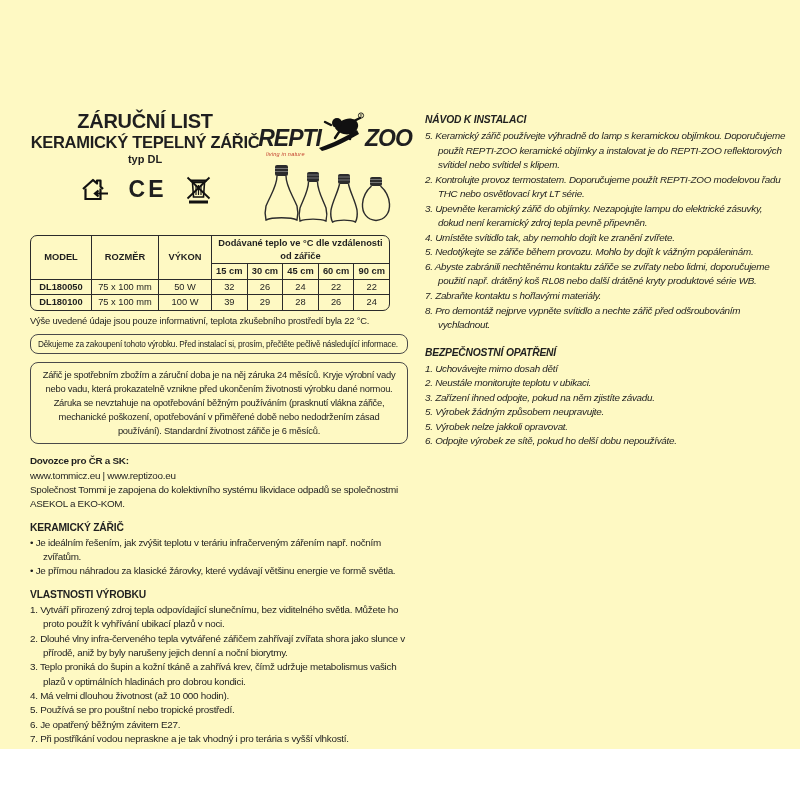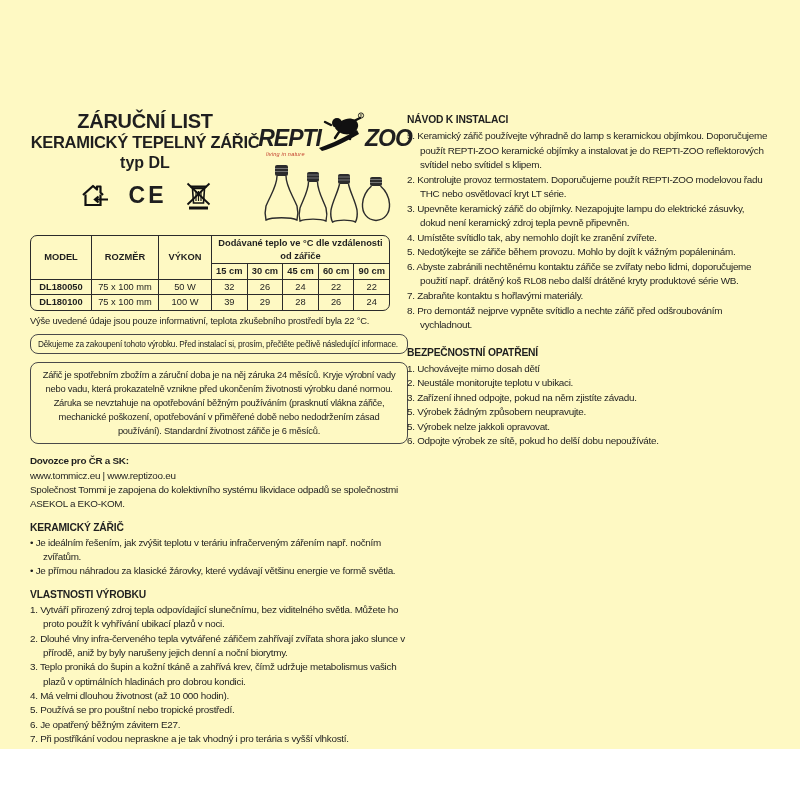--- a/index.html
+++ b/index.html
@@ -1,27 +1,27 @@
 <!DOCTYPE html>
 <html><head>
 <meta charset="utf-8">
 <style>
   html,body{margin:0;padding:0;background:#ffffff;}
   body{width:800px;height:800px;font-family:"Liberation Sans",sans-serif;color:#1f1f1f;}
   .page{position:relative;width:800px;height:749px;background:#fef9c3;overflow:hidden;}
 
   .col-left{position:absolute;left:30px;top:110px;width:378px;}
-  .col-right{position:absolute;left:407px;top:114px;width:364px;}
+  .col-right{position:absolute;left:425px;top:114px;width:364px;font-style:italic;}
 
   
   .head-row{display:flex;align-items:flex-start;}
   .title-block{width:232px;text-align:center;}
   .t1{font-size:20px;font-weight:bold;letter-spacing:-0.3px;line-height:1.15;}
   .t2{font-size:16.5px;font-weight:bold;letter-spacing:-0.3px;line-height:1.2;}
-  .t3{font-size:16px;font-weight:bold;line-height:1.25;}
+  .t3{font-size:11px;font-weight:bold;line-height:1.25;}
   .marks{display:flex;justify-content:center;align-items:center;gap:20px;margin-top:9px;}
   .ce{font-size:23px;font-weight:bold;letter-spacing:3px;line-height:1;}
 
   .logo-block{width:146px;margin-left:2px;text-align:center;}
   .logo-row{display:flex;align-items:flex-end;justify-content:center;position:relative;height:40px;}
   .logo-word{font-size:23px;font-weight:bold;font-style:italic;letter-spacing:-1px;line-height:1;}
   .logo-tag{position:absolute;left:4px;bottom:-7px;font-size:5.5px;color:#c23b2a;font-style:italic;letter-spacing:0.2px;}
   .lizard-wrap{margin:0 -4px;position:relative;top:4px;}
 
   

